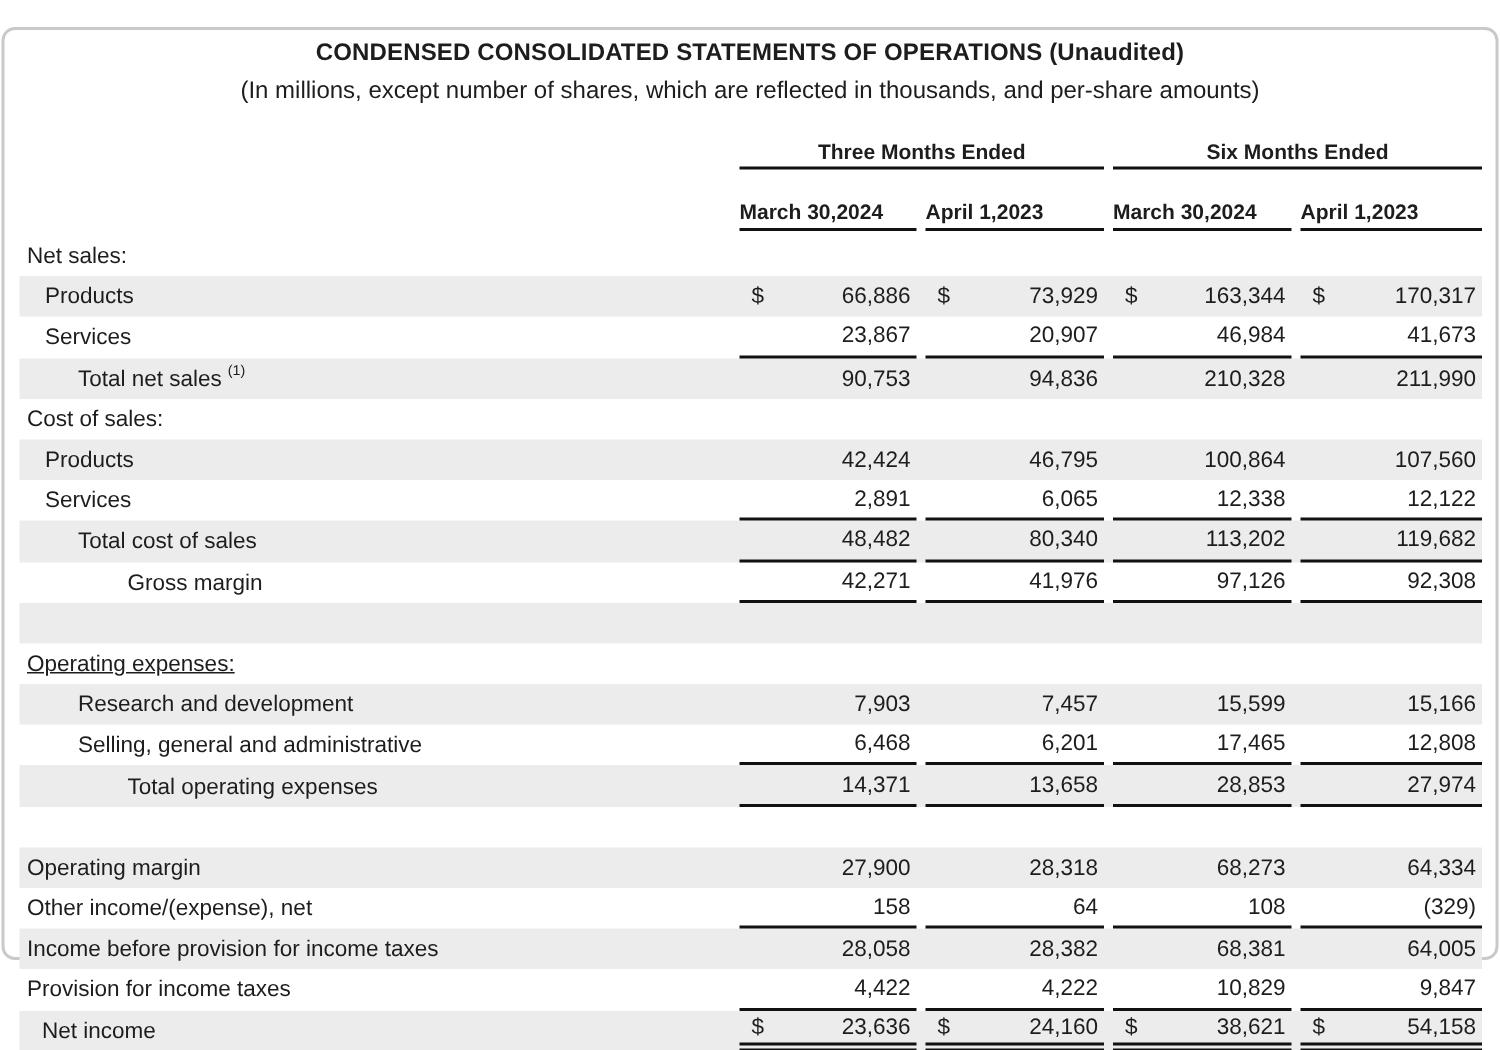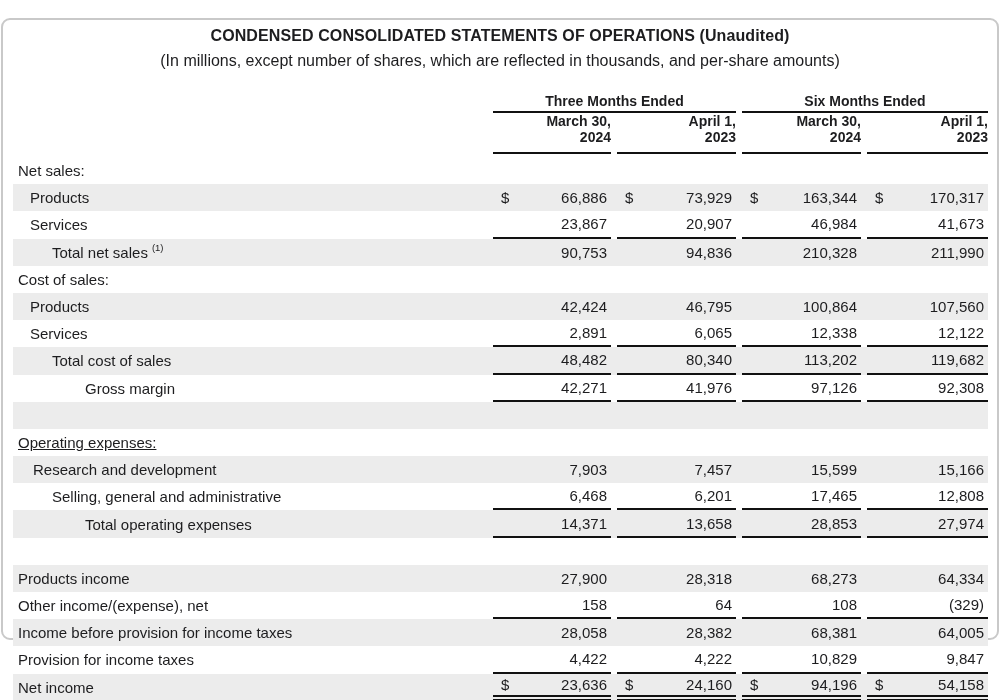--- a/index.html
+++ b/index.html
@@ -56,24 +56,24 @@
     font-size: 14px; font-weight: bold;
     border-bottom: 2px solid var(--rule);
     padding-top: 2px;
   }
   .thead-cols {
     display: grid;
     grid-template-columns: 480px 118px 6px 119px 6px 119px 6px 121px;
     height: 41px;
   }
   .col-cell {
-    display: flex; flex-direction: column; align-items: flex-end; justify-content: flex-start;
+    display: flex; flex-direction: row; align-items: flex-start; justify-content: flex-start;
     font-size: 14px; font-weight: bold; line-height: 16px;
     border-bottom: 2px solid var(--rule);
-    padding-top: 0;
+    padding-top: 20px;
   }
   .hempty { border: none; }
   
   .tbody { margin-top: 3px; }
   .row {
     display: grid;
     grid-template-columns: 480px 118px 6px 119px 6px 119px 6px 121px;
     height: 27.2px;
     align-items: stretch;
   }
@@ -425,21 +425,21 @@
       <span class="num"></span>
     </div>
     <div></div>
     <div class="cell-value">
       <span class="dollar"></span>
       <span class="num"></span>
     </div>
   </div>
 
   <div class="row shaded">
-    <div class="cell-label" style="padding-left: 20px;">
+    <div class="cell-label" style="padding-left: 39px;">
       <span class="label-text">Research and development</span>
 
     </div>
     <div class="cell-value">
       <span class="dollar"></span>
       <span class="num">7,903</span>
     </div>
     <div></div>
     <div class="cell-value">
       <span class="dollar"></span>
@@ -530,21 +530,21 @@
     </div>
     <div></div>
     <div class="cell-value">
       <span class="dollar"></span>
       <span class="num"></span>
     </div>
   </div>
 
   <div class="row shaded">
     <div class="cell-label" style="padding-left: 5px;">
-      <span class="label-text">Products income</span>
+      <span class="label-text">Operating margin</span>
 
     </div>
     <div class="cell-value">
       <span class="dollar"></span>
       <span class="num">27,900</span>
     </div>
     <div></div>
     <div class="cell-value">
       <span class="dollar"></span>
       <span class="num">28,318</span>
@@ -633,37 +633,37 @@
       <span class="num">10,829</span>
     </div>
     <div></div>
     <div class="cell-value u-single">
       <span class="dollar"></span>
       <span class="num">9,847</span>
     </div>
   </div>
 
   <div class="row shaded">
-    <div class="cell-label" style="padding-left: 5px;">
+    <div class="cell-label" style="padding-left: 15px;">
       <span class="label-text">Net income</span>
 
     </div>
     <div class="cell-value u-double">
       <span class="dollar">$</span>
       <span class="num">23,636</span>
     </div>
     <div></div>
     <div class="cell-value u-double">
       <span class="dollar">$</span>
       <span class="num">24,160</span>
     </div>
     <div></div>
     <div class="cell-value u-double">
       <span class="dollar">$</span>
-      <span class="num">94,196</span>
+      <span class="num">38,621</span>
     </div>
     <div></div>
     <div class="cell-value u-double">
       <span class="dollar">$</span>
       <span class="num">54,158</span>
     </div>
   </div>
 </div>
   </div>
 </div>

